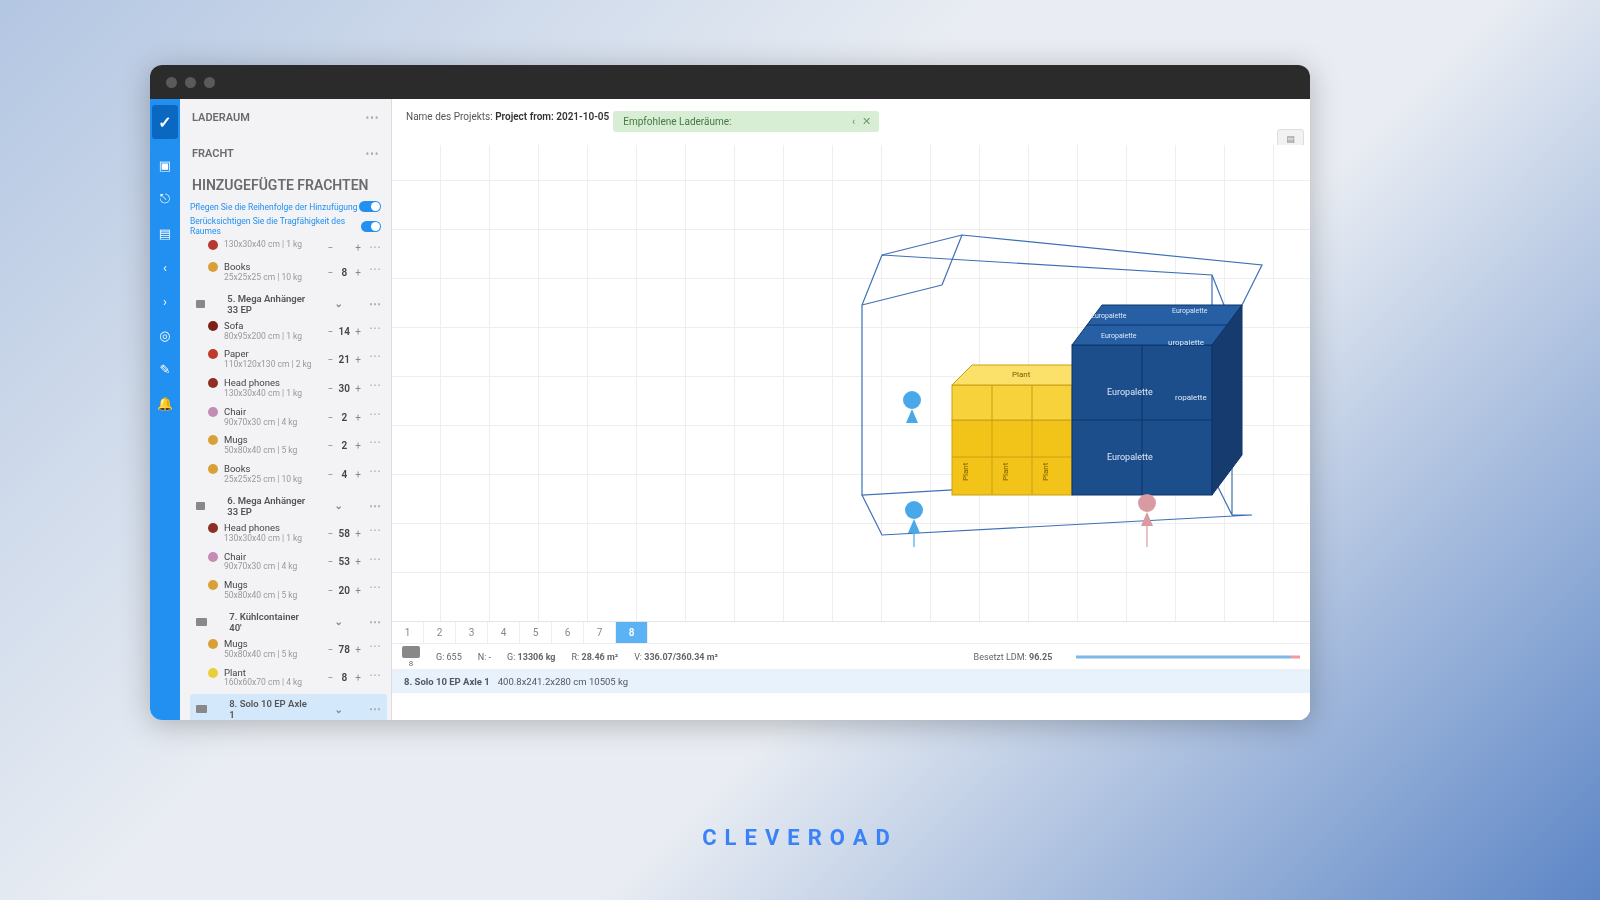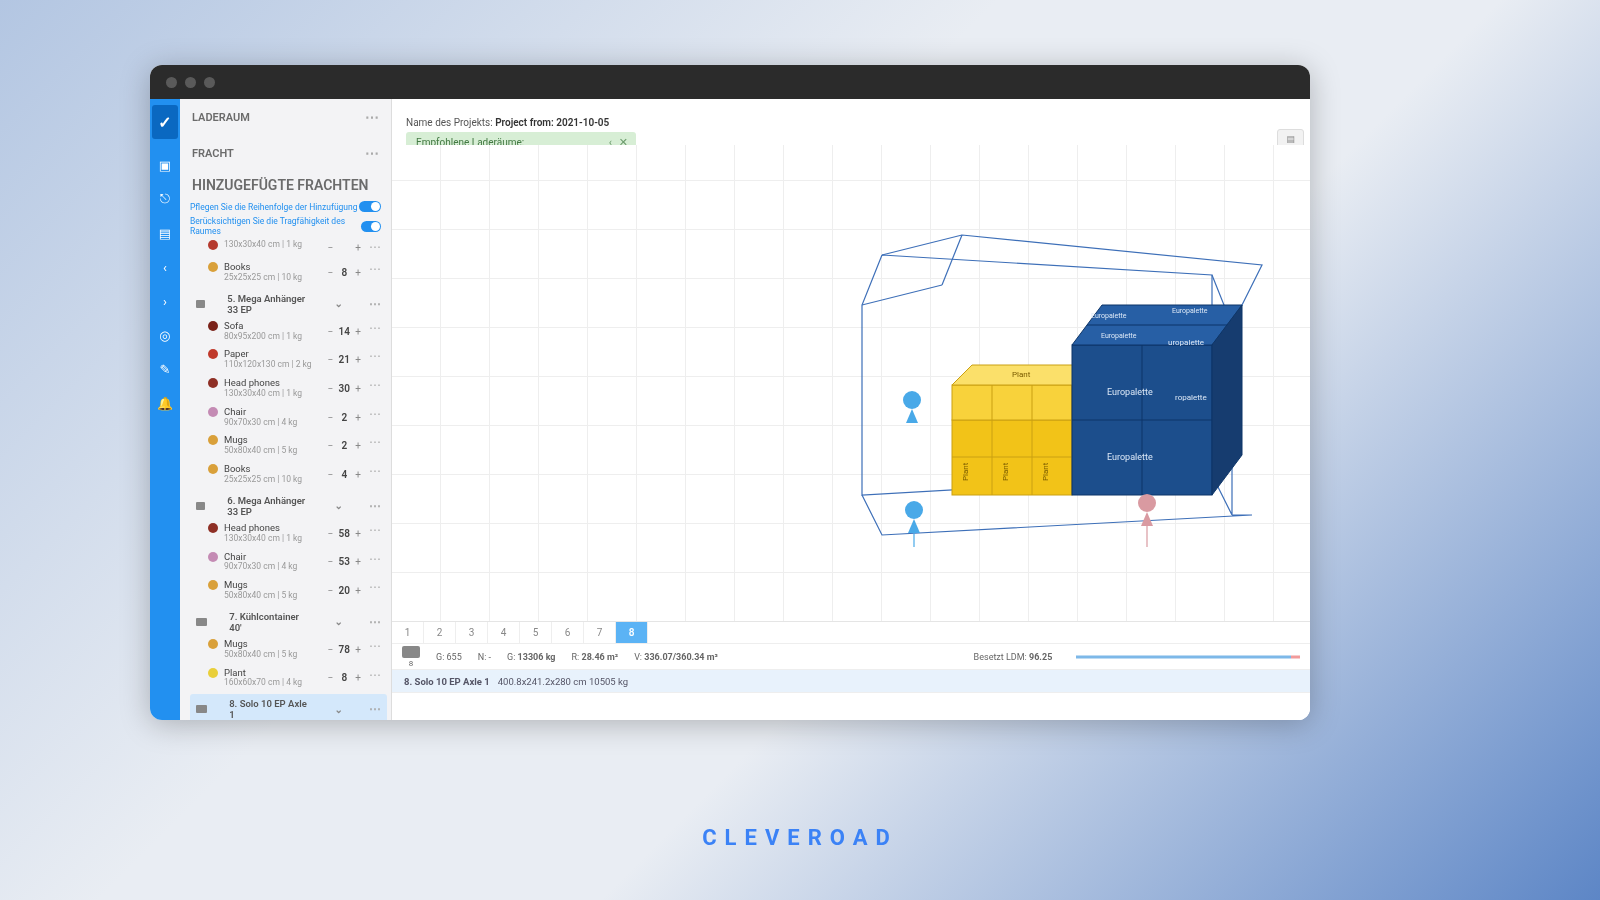--- a/index.html
+++ b/index.html
@@ -28,24 +28,24 @@
   .colordot{width:10px;height:10px;border-radius:50%;flex-shrink:0;}
   .item-txt{flex:1;line-height:1.15;}
   .item-name{color:#444;font-size:9.5px;}
   .item-dim{color:#999;font-size:8.5px;}
   .qty-ctrl{display:flex;align-items:center;gap:4px;color:#888;font-size:10px;}
   .qty-ctrl .q{color:#444;font-weight:600;min-width:14px;text-align:center;}
   .item-more{color:#aaa;font-size:12px;padding:0 2px;}
   .selected-group{background:#d4e8fb;border-radius:3px;}
 
   .main{flex:1;position:relative;background:#fff;}
-  .main-hdr{position:absolute;top:18px;left:14px;display:flex;flex-direction:column;gap:4px;}
+  .main-hdr{position:absolute;top:12px;left:14px;display:flex;flex-direction:row;gap:4px;}
   .proj-name{font-size:10px;color:#555;}
   .proj-name b{color:#333;font-weight:600;}
-  .banner{background:#d7eed5;border-radius:3px;padding:5px 34px 5px 10px;font-size:10px;color:#447a44;display:flex;align-items:center;gap:8px;position:relative;width:230px;}
+  .banner{background:#d7eed5;border-radius:3px;padding:5px 34px 5px 10px;font-size:10px;color:#447a44;display:flex;align-items:center;gap:8px;position:relative;width:266px;}
   .banner .nav{position:absolute;right:24px;top:4px;color:#6b9a6b;font-size:11px;cursor:pointer;}
   .banner .close{position:absolute;right:8px;top:4px;color:#6b9a6b;font-size:11px;cursor:pointer;}
 
   .canvas3d{position:absolute;top:46px;left:0;right:0;bottom:99px;
     background:
       repeating-linear-gradient(0deg, transparent 0, transparent 48px, #eee 48px, #eee 49px),
       repeating-linear-gradient(90deg, transparent 0, transparent 48px, #eee 48px, #eee 49px),
       #fff;}
   .boxstage{position:absolute;left:260px;top:80px;width:620px;height:330px;}
   .boxstage svg{width:100%;height:100%;}

